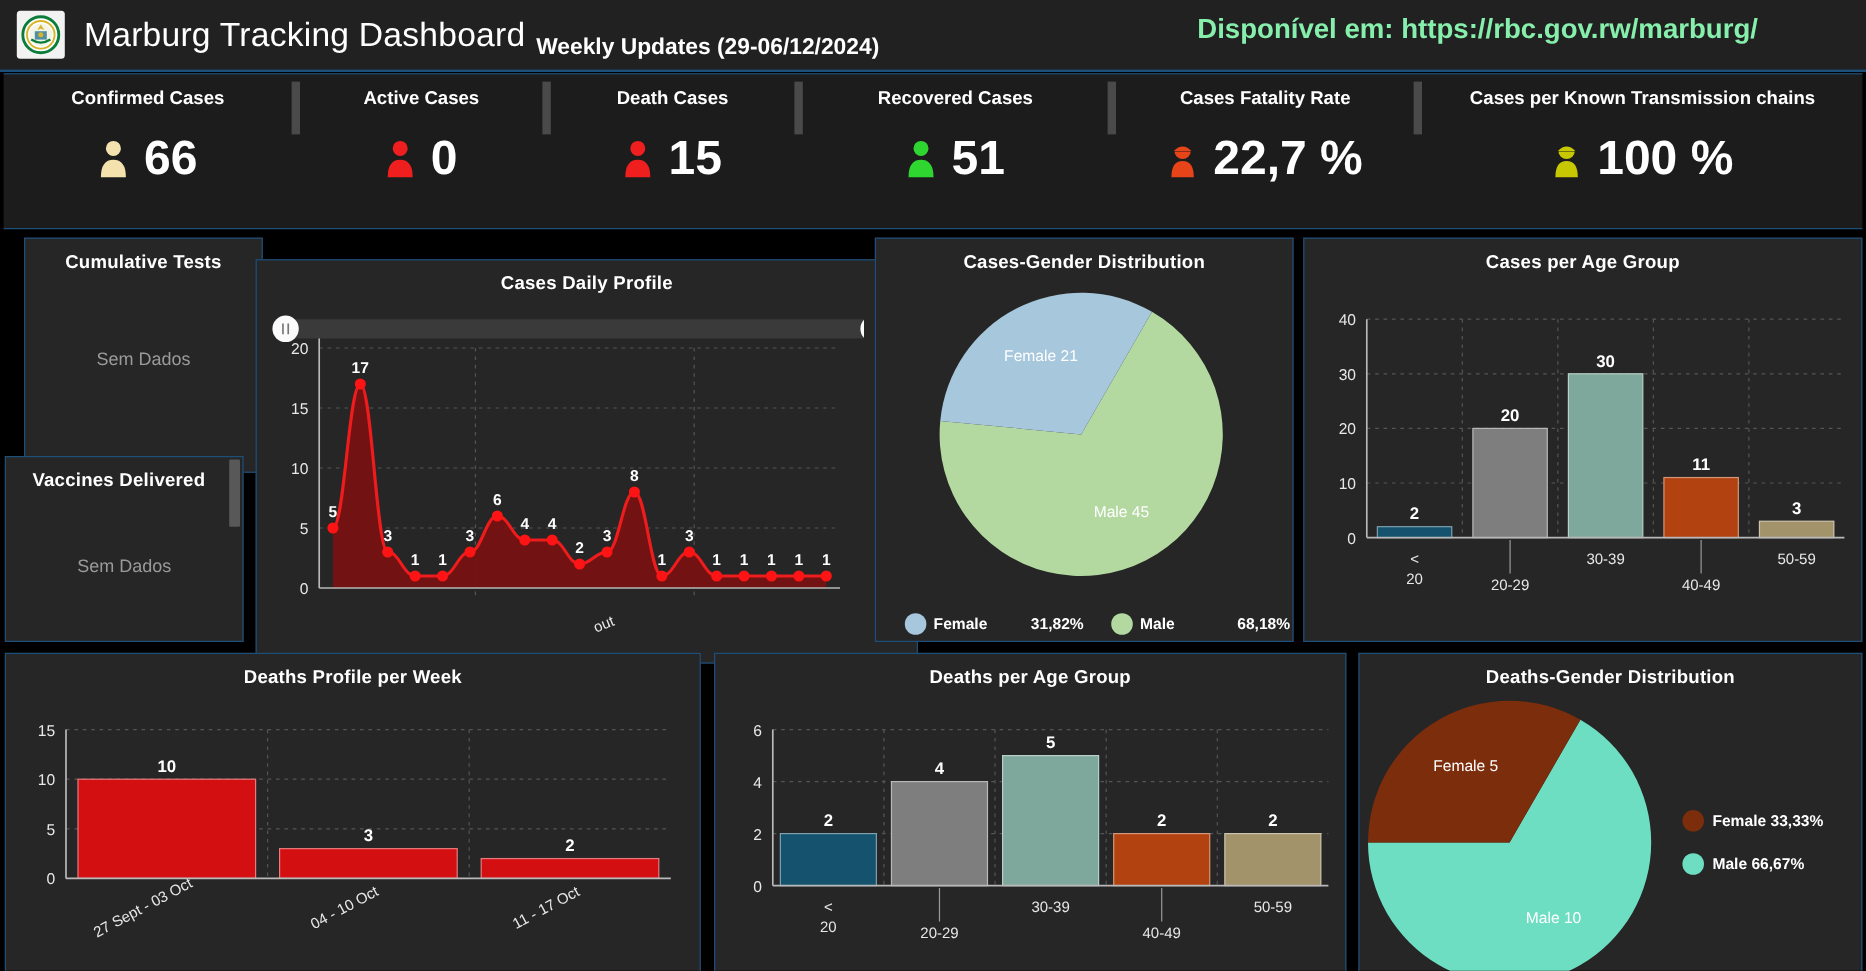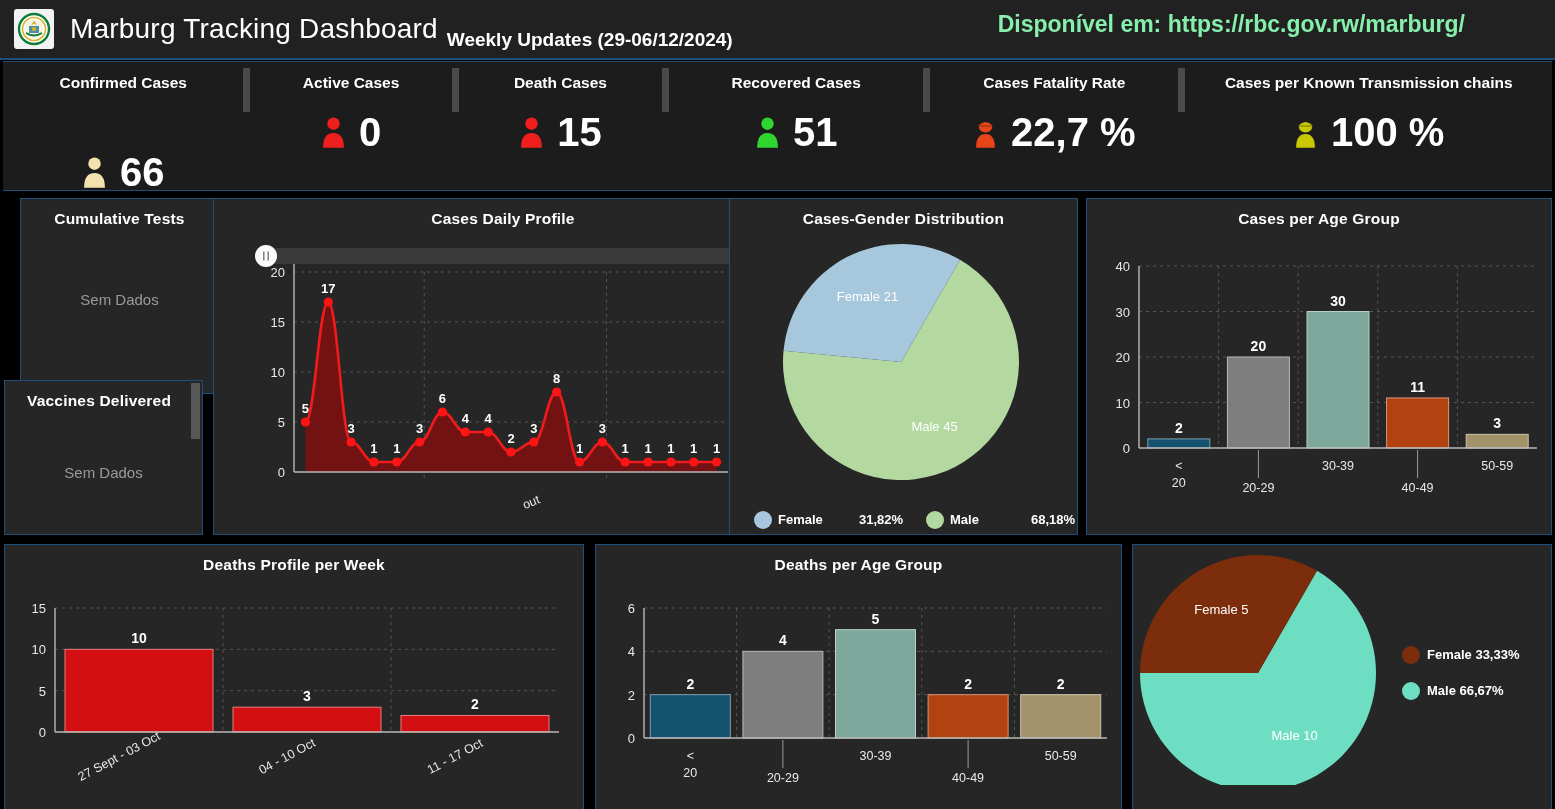--- a/index.html
+++ b/index.html
@@ -36,21 +36,21 @@
   .panel-title{text-align:center;font-size:15.5px;font-weight:bold;color:#fff;
                margin-top:11px;letter-spacing:.2px;}
   .nodata{text-align:center;font-size:15px;color:#9a9a9a;}
 
   
   #p-tests{left:20px;top:198px;width:199px;height:196px;}
   #p-vacc{left:4px;top:380px;width:199px;height:155px;}
   .scrollnub{position:absolute;right:2px;top:2px;width:9px;height:56px;
              background:#585858;border-radius:1px;}
 
-  #p-daily{left:213px;top:198px;width:552px;height:337px;padding-left:28px;}
+  #p-daily{left:213px;top:216px;width:552px;height:337px;}
   #p-gender{left:729px;top:198px;width:349px;height:337px;}
   #p-agecases{left:1086px;top:198px;width:466px;height:337px;}
   #p-deathweek{left:4px;top:544px;width:580px;height:270px;}
   #p-deathage{left:595px;top:544px;width:527px;height:270px;}
   #p-deathgender{left:1132px;top:544px;width:420px;height:270px;}
 
   svg{display:block;}
   .axis-txt{font-family:"Liberation Sans",sans-serif;font-size:13px;fill:#e8e8e8;}
   .axis-txt-sm{font-family:"Liberation Sans",sans-serif;font-size:12.5px;fill:#e8e8e8;}
   .bar-lbl{font-family:"Liberation Sans",sans-serif;font-size:14px;font-weight:bold;fill:#ffffff;}
@@ -78,21 +78,21 @@
         <path d="M10 22 Q18 27 26 22" fill="none" stroke="#0a7d3b" stroke-width="2"></path>
         <circle cx="18" cy="18" r="2.1" fill="#d7b52a"></circle>
       </svg>
     </div>
     <div class="title-main">Marburg Tracking Dashboard</div>
     <div class="title-sub">Weekly Updates (29-06/12/2024)</div>
     <div class="title-url">Disponível em: https://rbc.gov.rw/marburg/</div>
   </div>
 
   <div class="kpi-strip" id="kpi-strip">
-      <div class="kpi" style="width: 246px; gap: 40px;">
+      <div class="kpi" style="width: 246px;">
         <div class="kpi-label">Confirmed Cases</div>
         <div class="kpi-valrow">
           <svg class="person" viewBox="0 0 24 32">
             <circle cx="12" cy="8" r="6" fill="#f3e2ad"></circle>
             <path d="M2 31 Q2 17 12 17 Q22 17 22 31 Z" fill="#f3e2ad"></path>
           </svg>
           <div class="kpi-val">66</div>
         </div>
       </div>
       <div class="kpi-sep"></div>
@@ -388,20 +388,21 @@
             <text x="464.7" y="108.66666666666667" class="bar-lbl" text-anchor="middle">2</text>
           </g>
           <text x="464.7" y="180" class="axis-txt-sm" text-anchor="middle">50-59</text>
           <line x1="48" y1="158" x2="511" y2="158" class="axisline"></line>
           <line x1="48" y1="28" x2="48" y2="158" class="axisline"></line>
         </svg>
       </div>
   </div>
 
   <div class="panel" id="p-deathgender">
+    <div class="panel-title">Deaths-Gender Distribution</div>
     <div id="chart-deathgender" style="margin-top:0px;">
         <svg width="418" height="240">
           <g>
             <path d="M125,128 L184,25.80900235343624 A118,118 0 1 1 7,128.00000000000003 Z" fill="#6edec3"></path>
             <text x="161.58" y="195.35841854086954" class="pie-lbl" text-anchor="middle">Male 10</text>
           </g>
           <g>
             <path d="M125,128 L7,128.00000000000003 A118,118 0 0 1 183.99999999999991,25.8090023534362 Z" fill="#7b2d0c"></path>
             <text x="88.41999999999996" y="68.64158145913049" class="pie-lbl" text-anchor="middle">Female 5</text>
           </g>

